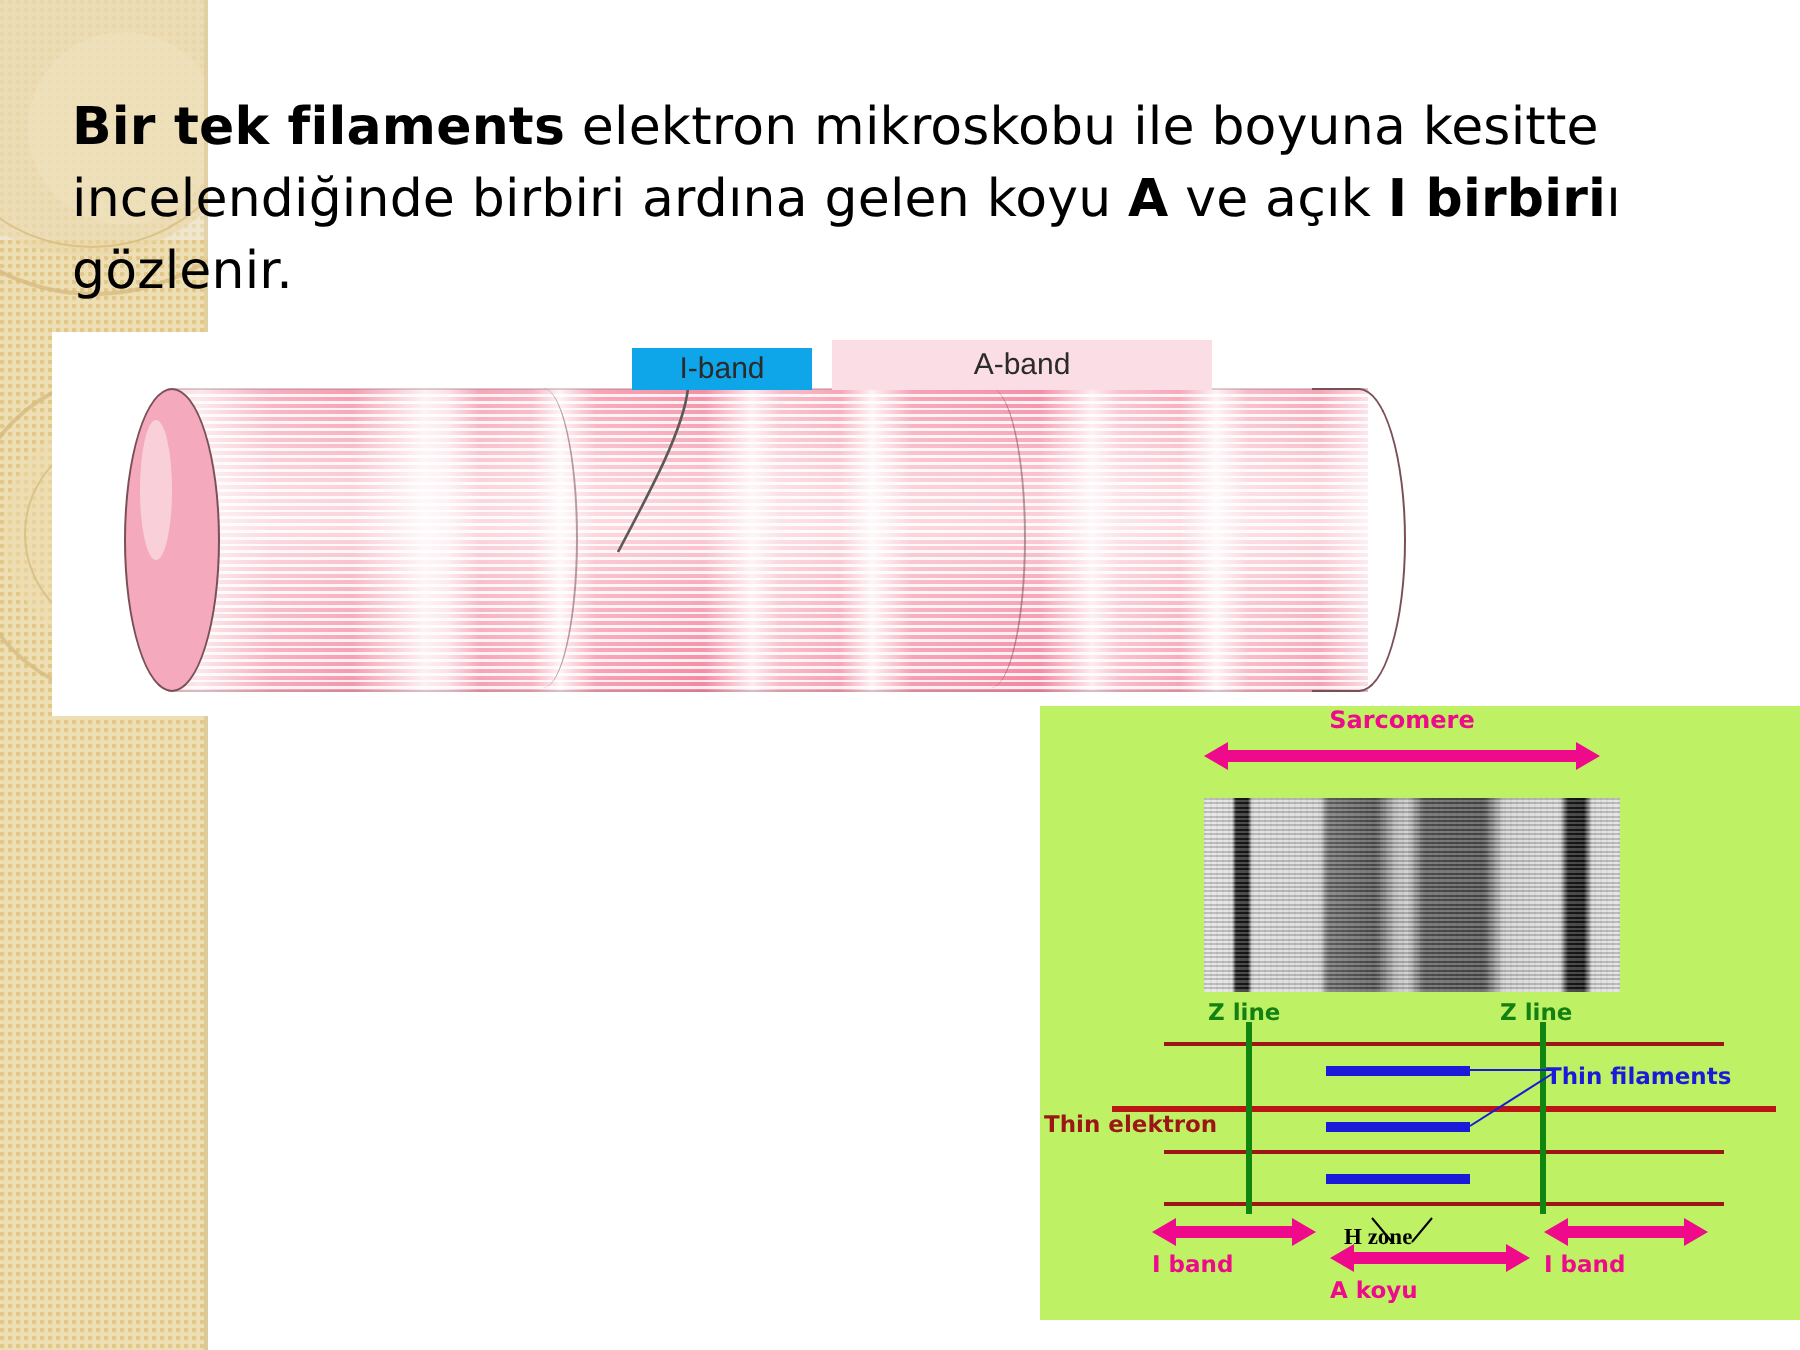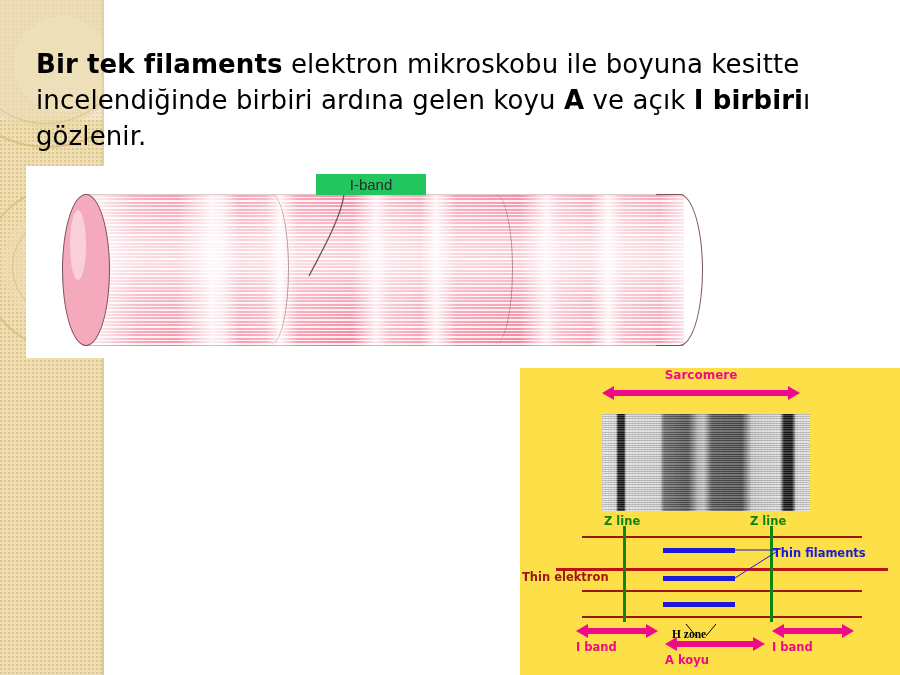--- a/index.html
+++ b/index.html
@@ -61,21 +61,21 @@
     background:#ffffff;
     overflow:hidden;
   }
   .band-tag{
     position:absolute;
     font-size:15px;color:#2b2b2b;
     font-family:"Liberation Sans", sans-serif;
     text-align:center;
     z-index:6;
   }
-  #iband-tag{left:290px;top:8px;width:110px;background:#22c55e;padding:2px 0;}
+  #iband-tag{left:290px;top:8px;width:90px;background:#0ea5e9;padding:2px 0;}
   #aband-tag{left:390px;top:4px;width:190px;background:#fadde5;padding:4px 0;font-weight:normal;}
 
   .cyl{
     position:absolute;top:26px;height:160px;
     overflow:hidden;
   }
   
   #cyl-body{
     left:58px;width:600px;top:28px;height:150px;
     background:
@@ -141,22 +141,22 @@
   .cyl-arc{
     position:absolute;top:28px;width:34px;height:150px;
     border:1px solid rgba(122,80,87,.55);
     border-left:none;border-top:none;border-bottom:none;
     border-radius:0 50% 50% 0;
     z-index:5;
   }
 
   
   #sarcomere-figure{
-    position:absolute;left:520px;top:368px;width:380px;height:307px;
-    background:#fde047;
+    position:absolute;left:520px;top:353px;width:380px;height:307px;
+    background:#bef264;
   }
   #sarcomere-label{
     position:absolute;left:86px;top:0px;width:190px;text-align:center;
     color:#ee0a8a;font-size:12px;font-weight:bold;
     font-family:"DejaVu Sans", sans-serif;
   }
   .arrow2{
     position:absolute;height:14px;
   }
   .arrow2 .shaft{
@@ -265,20 +265,21 @@
   <div class="cyl" id="cyl-shade"></div>
 
   <div class="cyl-arc" style="left:228px;"></div>
   <div class="cyl-arc" style="left:452px;"></div>
 
   <div id="cyl-cap"></div>
   <div id="cyl-cap-gloss"></div>
   <div id="cyl-right"></div>
 
   <div class="band-tag" id="iband-tag">I-band</div>
+  <div class="band-tag" id="aband-tag">A-band</div>
 
   <svg class="overlay" width="680" height="192">
     <path d="M 318 28 C 316 48, 300 78, 283 110" stroke="#5a5a5a" stroke-width="1.3" fill="none"></path>
   </svg>
 </div>
 
 <div id="sarcomere-figure">
 
   <div id="sarcomere-label">Sarcomere</div>
 

